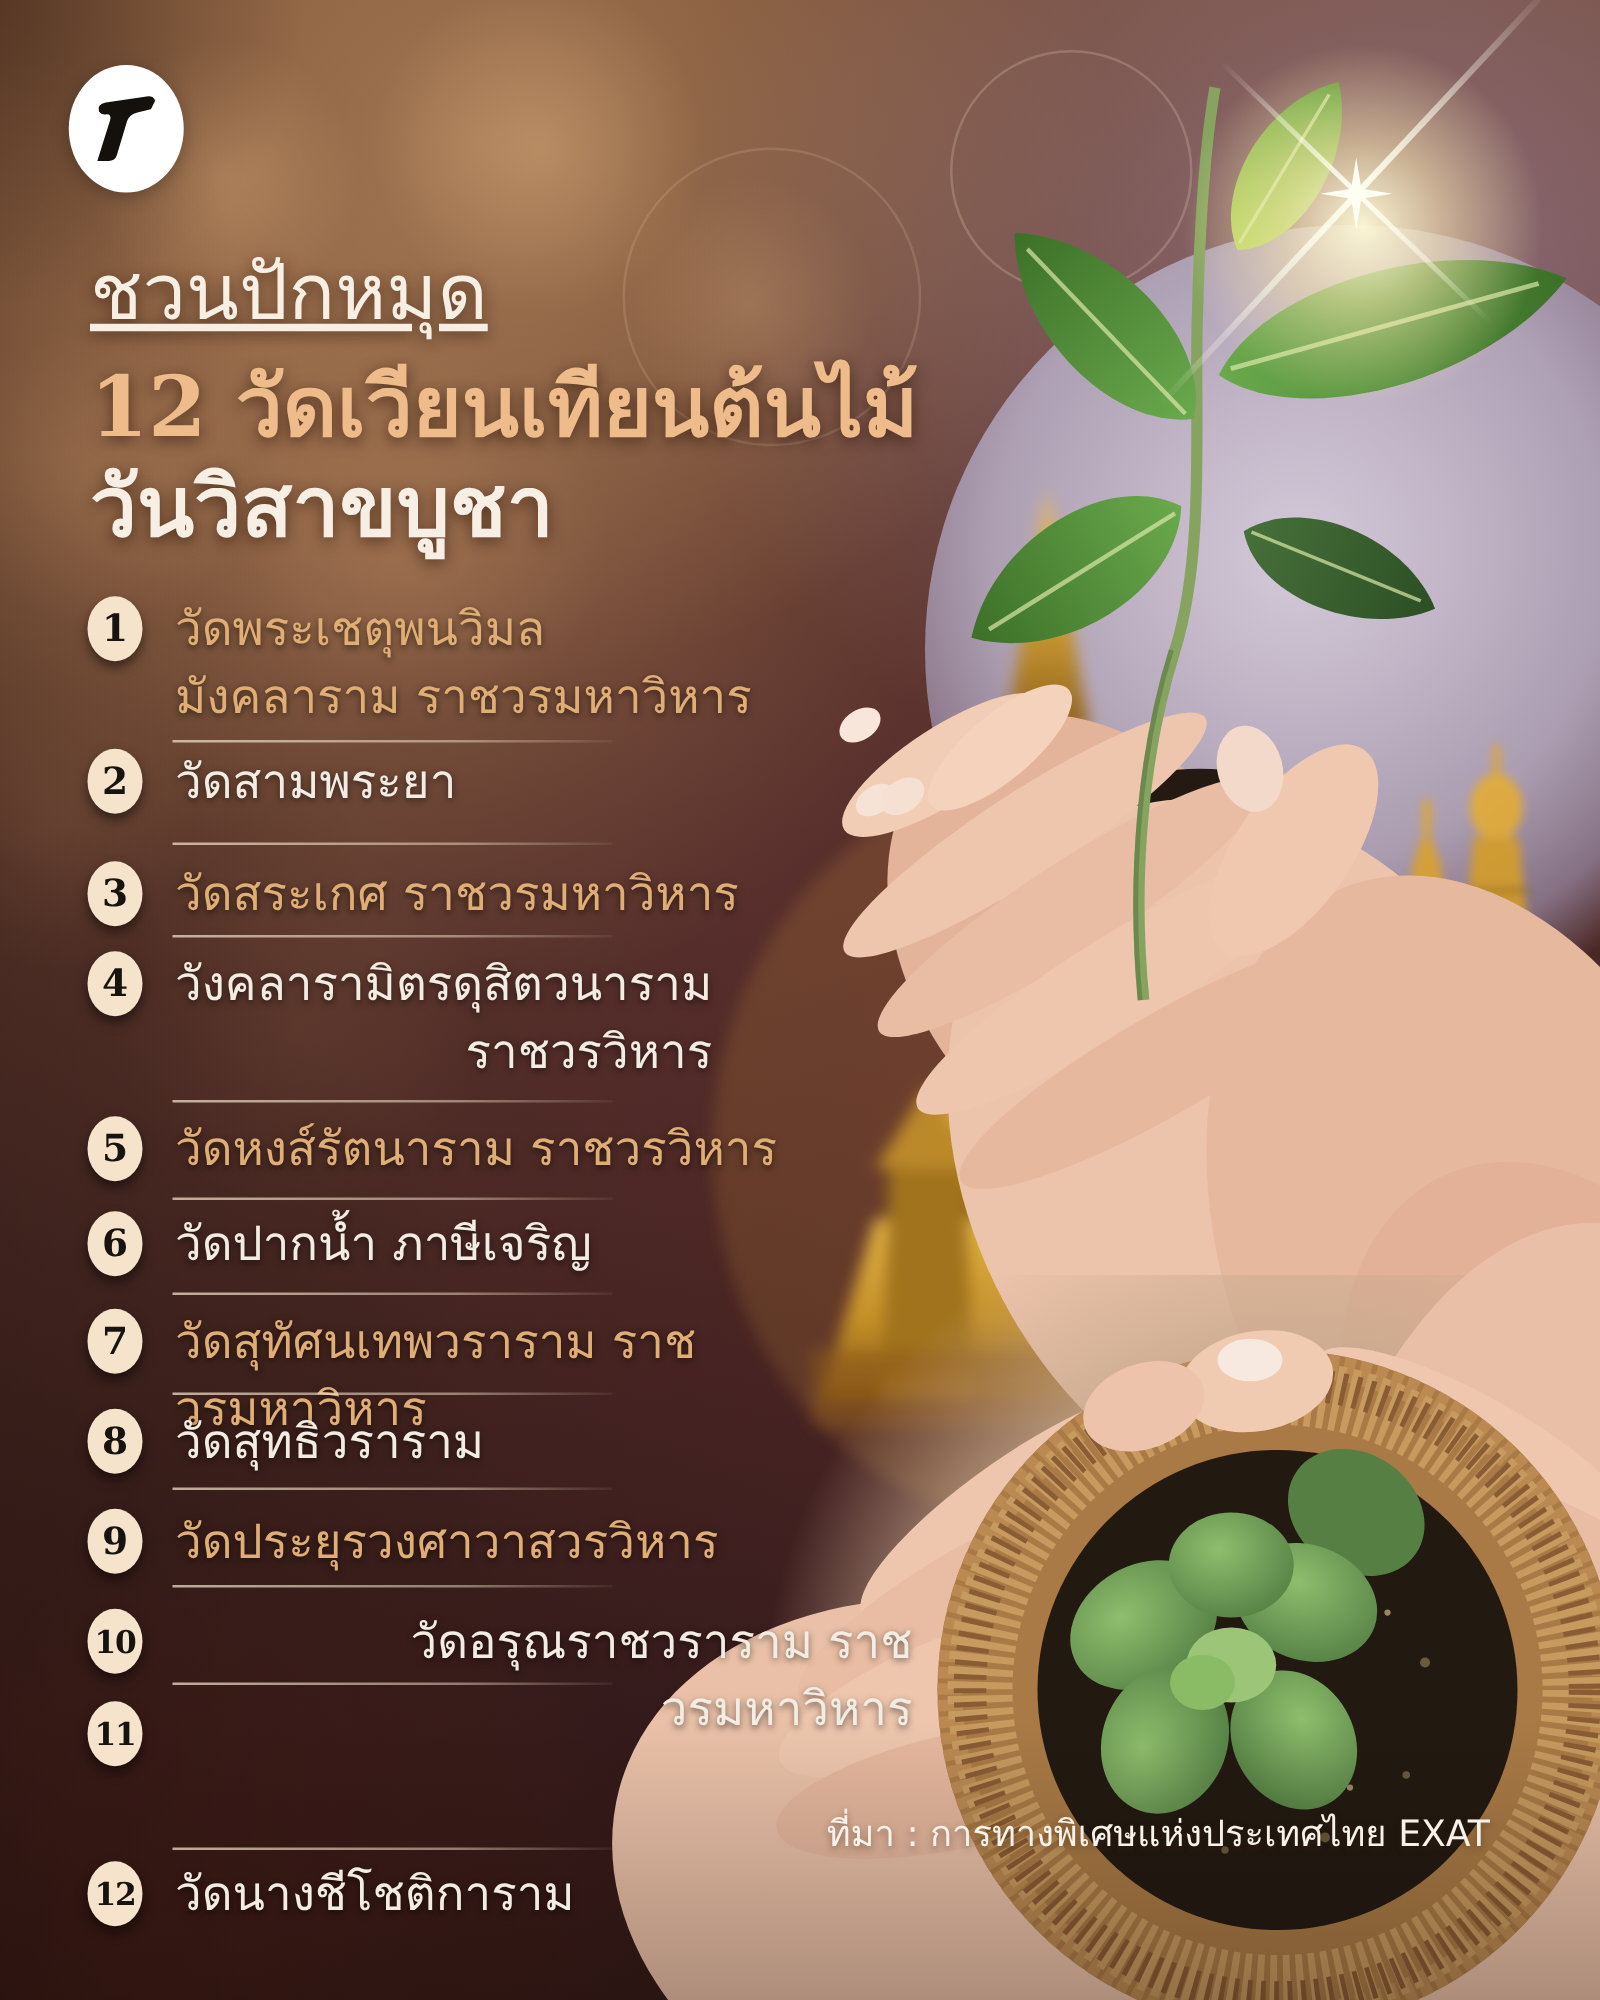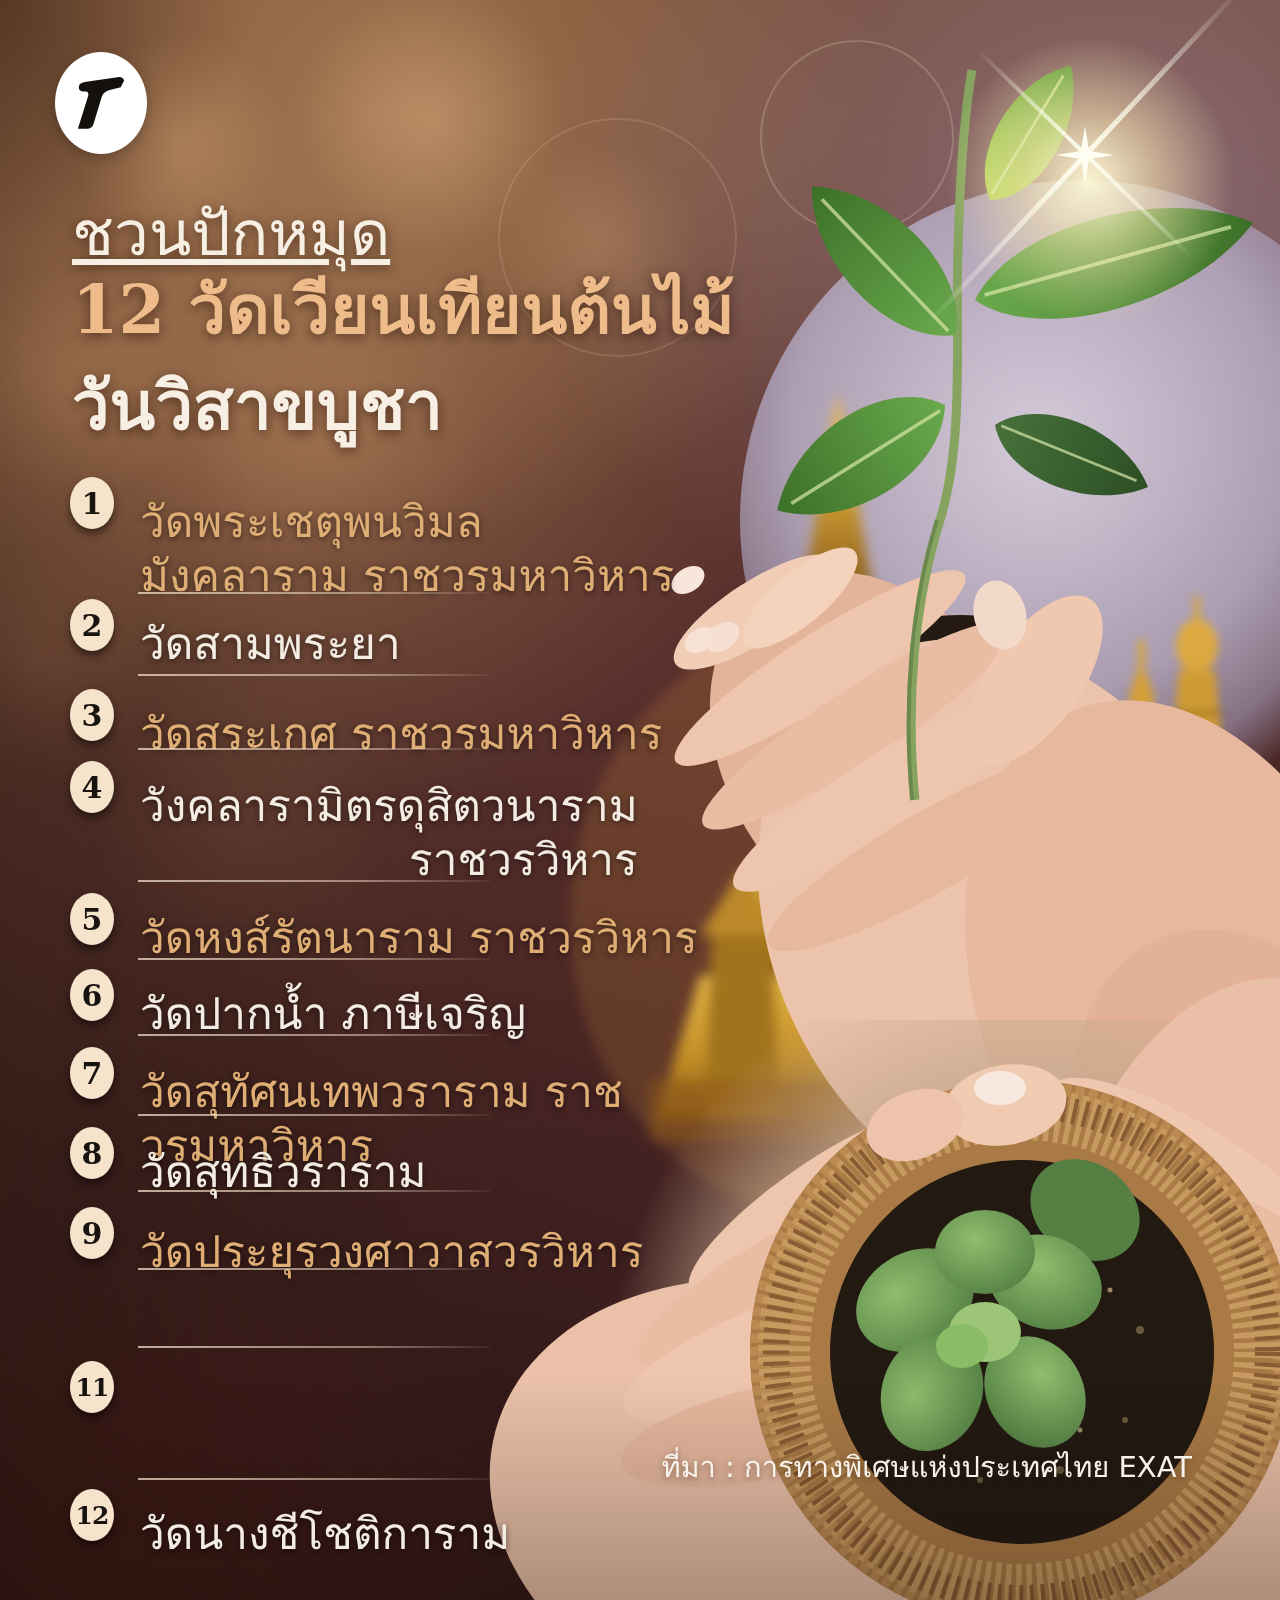--- a/index.html
+++ b/index.html
@@ -49,30 +49,30 @@
     linear-gradient(to bottom, rgba(0,0,0,0) 86%, rgba(18,9,7,.28) 100%);}
 
   
   .logo{position:absolute;left:55px;top:52px;width:92px;height:102px;border-radius:50%;
     background:#ffffff;box-shadow:0 4px 14px rgba(0,0,0,.25);}
   .logo svg{position:absolute;left:12px;top:16px;}
 
   .title-line{position:absolute;left:72px;white-space:nowrap;
     text-shadow:0 3px 12px rgba(40,16,6,.6);}
   .title-1{top:184px;font-size:62px;font-weight:500;color:#f7efe3;text-decoration:underline;}
-  .title-2{top:256px;font-size:67px;font-weight:700;color:#eebc8a;}
+  .title-2{top:272px;font-size:67px;font-weight:700;color:#eebc8a;}
   .title-3{top:352px;font-size:67px;font-weight:700;color:#f7efe3;}
 
   .row{position:absolute;left:70px;display:flex;align-items:flex-start;gap:26px;width:660px;}
   .badge{flex:0 0 auto;width:44px;height:52px;margin-top:1px;border-radius:50%;
     background:#f6e3cb;color:#17130f;display:flex;align-items:center;justify-content:center;
     font-size:30px;font-weight:700;box-shadow:0 5px 9px rgba(0,0,0,.5);}
   .badge.small{font-size:25px;letter-spacing:-1px;}
-  .item-text{font-size:44px;line-height:54px;white-space:pre-line;
-    text-shadow:0 2px 6px rgba(0,0,0,.55);margin-top:19px;}
+  .item-text{font-size:38px;line-height:54px;white-space:pre-line;
+    text-shadow:0 2px 6px rgba(0,0,0,.55);}
   .item-text.gold{color:#dfae74;}
   .item-text.white{color:#f3ece2;text-align:right;}
   .sep{position:absolute;left:138px;width:352px;height:2px;
     background:linear-gradient(to right, rgba(240,222,200,.75), rgba(240,222,200,.5) 65%, rgba(240,222,200,.06));}
 
   .source{position:absolute;right:88px;top:1444px;font-family:"DejaVu Sans","Liberation Sans",sans-serif;
     font-size:29px;color:#f7f2ea;text-shadow:0 2px 6px rgba(60,35,20,.45);white-space:nowrap;}
 </style>
 </head>
 <body>
@@ -312,20 +312,24 @@
     <div class="item-text white">วัดสุทธิวราราม</div>
   </div>
   <div class="sep" style="top:1190px"></div>
 
   <div class="row" style="top:1206px">
     <div class="badge">9</div>
     <div class="item-text gold">วัดประยุรวงศาวาสวรวิหาร</div>
   </div>
   <div class="sep" style="top:1268px"></div>
 
+  <div class="row" style="top:1286px">
+    <div class="badge small">10</div>
+    <div class="item-text white">วัดอรุณราชวราราม ราชวรมหาวิหาร</div>
+  </div>
   <div class="sep" style="top:1346px"></div>
 
   <div class="row" style="top:1360px">
     <div class="badge small">11</div>
   </div>
   <div class="sep" style="top:1478px"></div>
 
   <div class="row" style="top:1488px">
     <div class="badge small">12</div>
     <div class="item-text white">วัดนางชีโชติการาม</div>

